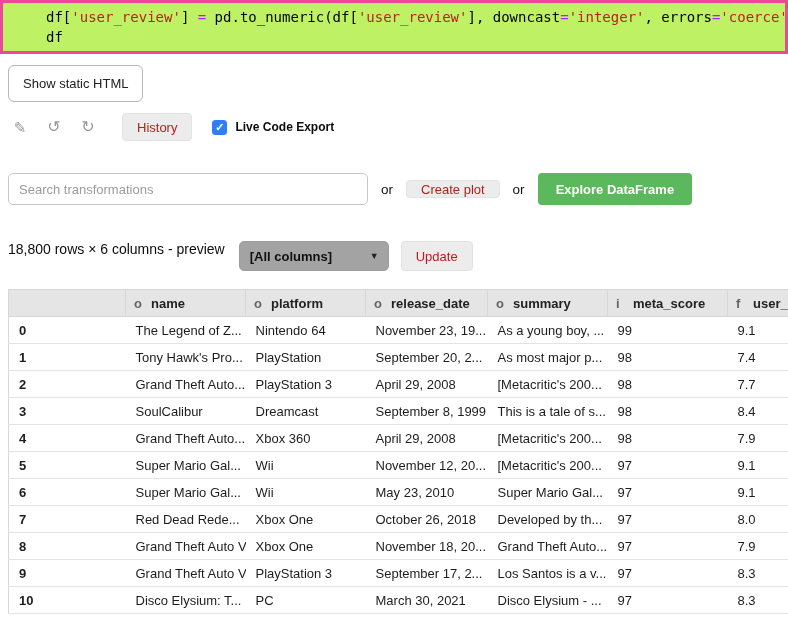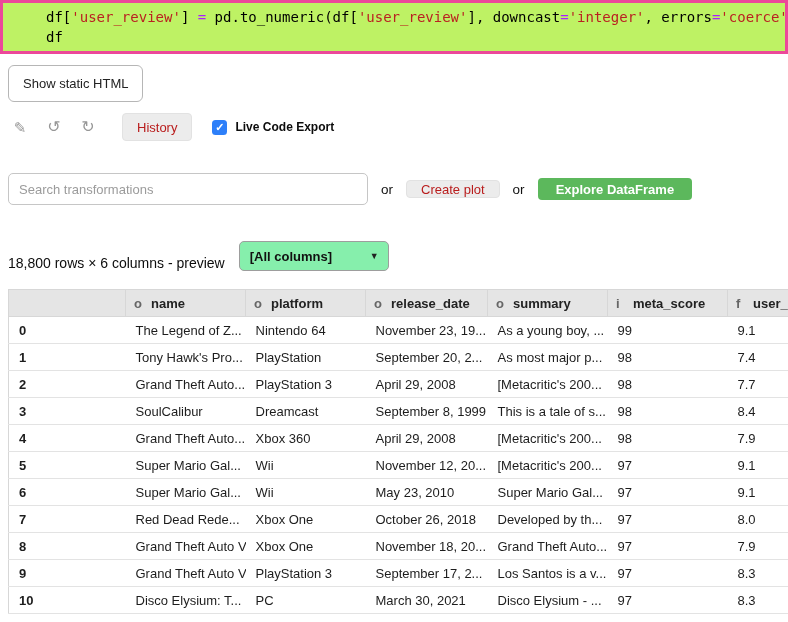--- a/index.html
+++ b/index.html
@@ -34,21 +34,21 @@
     margin: 11px 0 0 8px; height: 37px; padding: 0 14px;
     background: #fff; border: 1px solid #b6b6b6; border-radius: 6px;
     font-size: 13px; color: #222;
   }
   .btn-gray {
     background: #ececec; border: 1px solid #e2e2e2; border-radius: 4px;
     height: 28px; padding: 0 14px; font-size: 13px; color: #b91c1c;
   }
   .btn-green {
     background: #5cb85c; border: none; border-radius: 4px;
-    height: 22px; padding: 0 18px; font-size: 13px; font-weight: 600; color: #fff;
+    height: 32px; padding: 0 18px; font-size: 13px; font-weight: 600; color: #fff;
   }
 
   
   .toolbar { margin: 11px 0 0 8px; display: flex; align-items: center; height: 28px; }
   .icon-btn {
     background: transparent; border: none; padding: 0;
     width: 24px; margin-right: 10px; font-size: 16px; color: #979797; line-height: 1;
   }
   .icon-btn.pencil { font-size: 15px; }
   .toolbar .btn-gray { margin-left: 12px; }
@@ -65,25 +65,25 @@
   .search-input {
     width: 360px; height: 32px; padding: 4px 10px;
     border: 1px solid #c6c6c6; border-radius: 5px;
     font-size: 13px; color: #333; outline: none;
   }
   .search-input::placeholder { color: #9b9b9b; }
   .or-text { margin: 0 13px; font-size: 13.5px; color: #111; }
   .search-row .btn-gray { height: 18px; }
 
   
-  .preview-row { margin: 36px 0 0 8px; display: flex; align-items: flex-end; }
+  .preview-row { margin: 36px 0 0 8px; display: flex; align-items: flex-start; }
   .preview-info { font-size: 14px; color: #0c0c0c; }
   .col-select {
     margin-left: 14px; width: 150px; height: 30px;
-    border: 1px solid #9d9d9d; border-radius: 5px; background: #86efac;
+    border: 1px solid #9d9d9d; border-radius: 5px; background: #a3a3a3;
     display: flex; align-items: center; justify-content: space-between;
     padding: 0 9px 0 10px; font-size: 13px; font-weight: 600; color: #111;
     cursor: pointer;
   }
   .col-select .caret { font-size: 9px; color: #222; }
   .preview-row .btn-gray { margin-left: 12px; height: 30px; }
 
   
   .table-clip { margin: 18px 0 0 8px; width: 780px; overflow: hidden; }
   table.preview-table {
@@ -140,20 +140,21 @@
   <button class="btn-green">Explore DataFrame</button>
 </div>
 
 
 <div class="preview-row">
   <span class="preview-info">18,800 rows × 6 columns - preview</span>
   <div class="col-select">
     <span>[All columns]</span>
     <span class="caret">▼</span>
   </div>
+  <button class="btn-gray">Update</button>
 </div>
 
 
 <div class="table-clip">
   <table class="preview-table">
     <colgroup>
         <col style="width: 117px;">
         <col style="width: 120px;">
         <col style="width: 120px;">
         <col style="width: 122px;">

